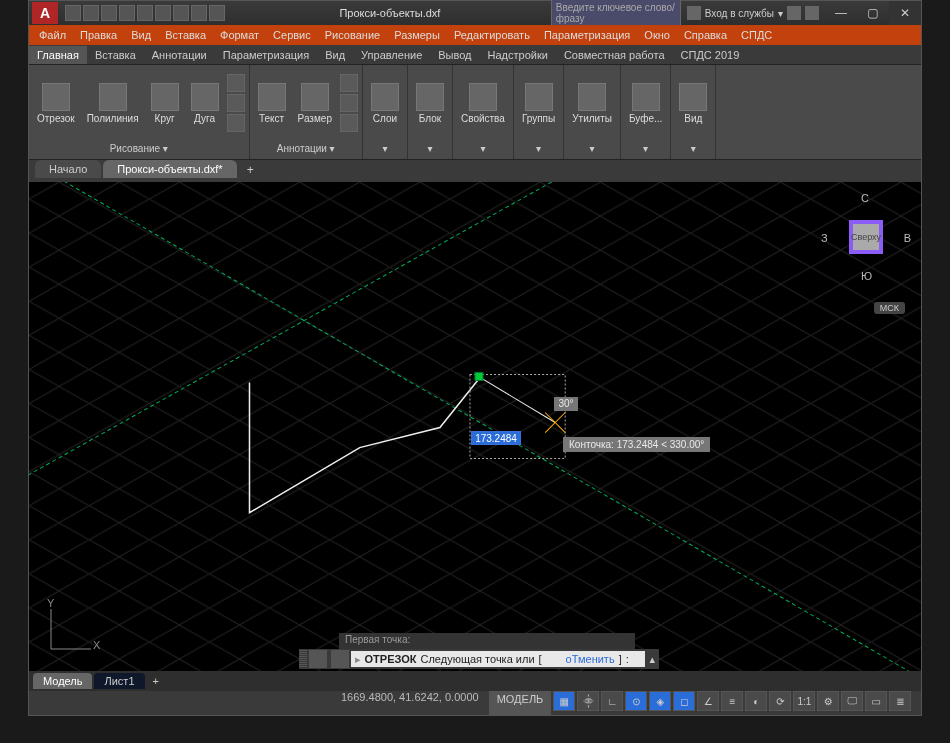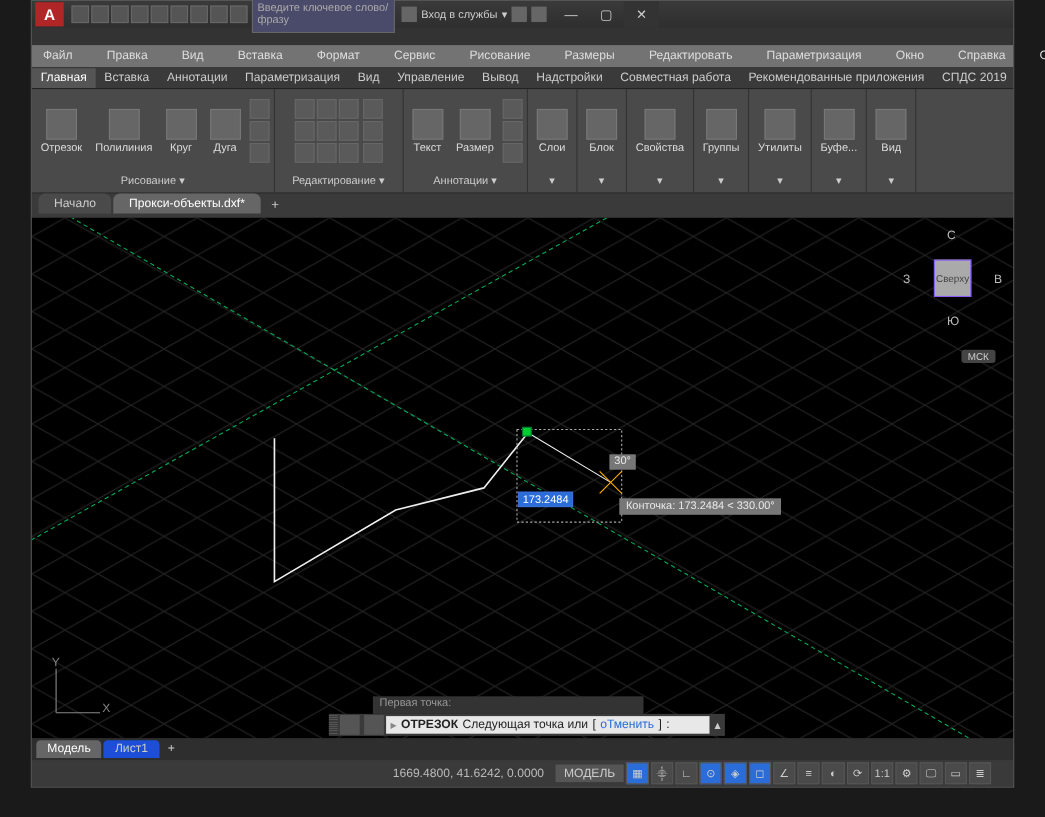--- a/index.html
+++ b/index.html
@@ -9,21 +9,21 @@
 .app-logo { width: 26px; height: 22px; background: #b02525; margin: 0 3px; display: flex; align-items: center; justify-content: center; color: #fff; font-weight: bold; font-size: 14px; }
 .qat { display: flex; gap: 2px; padding: 0 4px; }
 .qat-btn { width: 16px; height: 16px; background: #555; border: 1px solid #666; }
 .title-text { flex: 1; text-align: center; color: #ddd; }
 .search-box { width: 130px; height: 18px; background: #4a4a6a; border: 1px solid #666; color: #aaa; font-size: 10px; padding: 16px 4px; display: flex; align-items: center; }
 .login-area { display: flex; align-items: center; gap: 4px; padding: 0 6px; color: #ccc; font-size: 10px; }
 .login-area .ico { width: 14px; height: 14px; background: #666; }
 .win-controls { display: flex; }
 .win-controls div { width: 32px; height: 24px; display: flex; align-items: center; justify-content: center; color: #ccc; font-size: 12px; }
 .win-controls div:last-child { background: #333; }
-.menubar { height: 20px; background: #737373; display: flex; align-items: center; padding: 0 4px; gap: 19px; font-size: 11px; color: #ddd; margin-top: 16px; }
+.menubar { height: 20px; background: #c2410c; display: flex; align-items: center; padding: 0 4px; gap: 2px; font-size: 11px; color: #ddd; }
 .menubar span { padding: 2px 6px; }
 .ribbon-tabs { height: 20px; background: #3a3a3a; display: flex; align-items: center; font-size: 11px; color: #ccc; border-bottom: 1px solid #222; overflow: hidden; white-space: nowrap; }
 .ribbon-tabs span { padding: 3px 8px; }
 .ribbon-tabs span.active { background: #555; color: #fff; }
 .ribbon { height: 95px; background: #4a4a4a; display: flex; border-bottom: 1px solid #222; }
 .rpanel { border-right: 1px solid #333; display: flex; flex-direction: column; align-items: center; padding: 2px 4px; }
 .rpanel-body { flex: 1; display: flex; align-items: center; gap: 4px; }
 .rpanel-title { font-size: 10px; color: #ccc; padding: 2px 12px; height: 18px; display: flex; align-items: center; }
 .big-btn { display: flex; flex-direction: column; align-items: center; color: #ddd; font-size: 10px; padding: 2px 4px; }
 .big-btn .ico { width: 28px; height: 28px; margin-bottom: 2px; background: #666; border: 1px solid #777; }
@@ -34,35 +34,35 @@
 .doc-tab { padding: 3px 14px; font-size: 11px; color: #ccc; background: #4a4a4a; border-radius: 6px 6px 0 0; }
 .doc-tab.active { background: #666; color: #fff; }
 .doc-tab-plus { padding: 3px 8px; color: #ccc; font-size: 12px; }
 .canvas-wrap { flex: 1; position: relative; background: #000; overflow: hidden; }
 .canvas-svg { position: absolute; inset: 0; }
 .dyn-input { position: absolute; left: 442px; top: 249px; width: 50px; height: 14px; background: #fff; border: 1px solid #3a6ed8; color: #000; font-size: 10px; text-align: center; line-height: 14px; }
 .dyn-input.sel { background: #2a6cd8; color: #fff; }
 .angle-box { position: absolute; left: 525px; top: 215px; width: 24px; height: 14px; background: #777; color: #e8e8e8; font-size: 10px; text-align: center; line-height: 14px; }
 .tooltip-box { position: absolute; left: 534px; top: 255px; background: #777; color: #e8e8e8; font-size: 10px; padding: 2px 6px; }
 .viewcube { position: absolute; right: 10px; top: 10px; width: 90px; height: 90px; }
-.vc-face { position: absolute; left: 28px; top: 28px; width: 34px; height: 34px; background: #aaa; border: 1px solid #8b5cf6; color: #444; font-size: 9px; display: flex; align-items: center; justify-content: center; }
+.vc-face { position: absolute; left: 28px; top: 28px; width: 34px; height: 34px; background: #aaa; border: 4px solid #8b5cf6; color: #444; font-size: 9px; display: flex; align-items: center; justify-content: center; }
 .vc-dir { position: absolute; color: #bbb; font-size: 11px; }
 .wcs-badge { position: absolute; right: 16px; top: 120px; background: #444; color: #ccc; font-size: 9px; padding: 1px 6px; border-radius: 3px; }
 .ucs-icon { position: absolute; left: 12px; bottom: 10px; color: #888; font-size: 11px; }
-.cmdline-hist { position: absolute; left: 310px; bottom: 22px; width: 246px; height: 16px; background: #333; color: #999; font-size: 10px; padding: 1px 6px; }
+.cmdline-hist { position: absolute; left: 310px; bottom: 22px; width: 296px; height: 16px; background: #333; color: #999; font-size: 10px; padding: 1px 6px; }
 .cmdline { position: absolute; left: 270px; bottom: 2px; width: 360px; height: 20px; background: #3a3a3a; display: flex; align-items: center; color: #ccc; font-size: 11px; }
 .cmdline .cmd-ico { width: 18px; height: 18px; background: #555; margin: 0 2px; }
 .cmdline .handle { width: 8px; height: 18px; background: repeating-linear-gradient(#555,#555 1px,#3a3a3a 1px,#3a3a3a 2px); }
 .cmdline .prompt { flex: 1; background: #e8e8e8; color: #222; height: 16px; padding: 0 4px; display: flex; align-items: center; gap: 4px; }
-.cmdline .prompt .opt { color: #2a6cd8; }
+.cmdline .prompt .opt { color: #2a6cd8; margin-left: 20px; }
 .bottom-tabs { height: 20px; background: #2e2e2e; display: flex; align-items: center; font-size: 11px; color: #ccc; padding: 0 4px; gap: 2px; }
-.bottom-tabs .btab { padding: 2px 10px; background: #1d4ed8; border-radius: 4px 4px 0 0; }
+.bottom-tabs .btab { padding: 2px 10px; background: #0f172a; border-radius: 4px 4px 0 0; }
 .bottom-tabs .btab.active { background: #666; color: #fff; }
 .bottom-tabs .plus { padding: 2px 6px; }
-.statusbar { height: 24px; background: #3a3a3a; display: flex; align-items: center; color: #ccc; font-size: 11px; padding: 0 20px; gap: 2px; }
+.statusbar { height: 24px; background: #3a3a3a; display: flex; color: #ccc; font-size: 11px; padding: 0 4px; gap: 2px; }
 .statusbar .coords { color: #bbb; padding: 0 8px; flex: 0 0 auto; margin-left: 300px; white-space: nowrap; }
 .statusbar .sbtn { width: 22px; height: 20px; background: #4a4a4a; border: 1px solid #555; display: flex; align-items: center; justify-content: center; font-size: 10px; }
 .statusbar .sbtn.on { background: #2a6cd8; }
 .statusbar .model-btn { background: #555; padding: 2px 8px; }
 </style>
 </head>
 <body>
 
 <div class="window">
   <div class="titlebar">
@@ -71,20 +71,21 @@
       <div class="qat-btn"></div>
       <div class="qat-btn"></div>
       <div class="qat-btn"></div>
       <div class="qat-btn"></div>
       <div class="qat-btn"></div>
       <div class="qat-btn"></div>
       <div class="qat-btn"></div>
       <div class="qat-btn"></div>
       <div class="qat-btn"></div>
     </div>
+    <div class="title-text">Прокси-объекты.dxf</div>
     <div class="search-box">Введите ключевое слово/фразу</div>
     <div class="login-area">
       <div class="ico"></div>
       <span>Вход в службы</span>
       <span>▾</span>
       <div class="ico"></div>
       <div class="ico"></div>
     </div>
     <div class="win-controls">
       <div>—</div>
@@ -112,21 +113,20 @@
   <div class="ribbon-tabs">
     <span class="active">Главная</span>
     <span>Вставка</span>
     <span>Аннотации</span>
     <span>Параметризация</span>
     <span>Вид</span>
     <span>Управление</span>
     <span>Вывод</span>
     <span>Надстройки</span>
     <span>Совместная работа</span>
-    <span>Рекомендованные приложения</span>
     <span>СПДС 2019</span>
   </div>
 
   <div class="ribbon">
     <div class="rpanel">
       <div class="rpanel-body">
         <div class="big-btn">
             <div class="ico"></div>
             <span>Отрезок</span>
           </div>
@@ -142,41 +142,20 @@
             <div class="ico"></div>
             <span>Дуга</span>
           </div>
         <div class="small-col">
             <div></div>
             <div></div>
             <div></div>
           </div>
       </div>
       <div class="rpanel-title">Рисование ▾</div>
-    </div>
-    <div class="rpanel">
-      <div class="rpanel-body">
-        <div class="small-grid">
-          <div></div>
-            <div></div>
-            <div></div>
-          <div></div>
-            <div></div>
-            <div></div>
-          <div></div>
-            <div></div>
-            <div></div>
-        </div>
-        <div class="small-col">
-            <div></div>
-            <div></div>
-            <div></div>
-          </div>
-      </div>
-      <div class="rpanel-title">Редактирование ▾</div>
     </div>
     <div class="rpanel">
       <div class="rpanel-body">
         <div class="big-btn">
             <div class="ico"></div>
             <span>Текст</span>
           </div>
         <div class="big-btn">
             <div class="ico"></div>
             <span>Размер</span>

